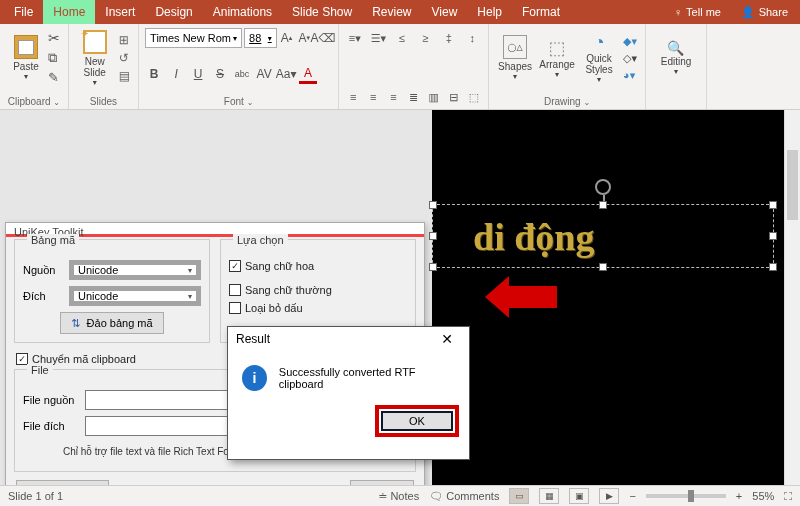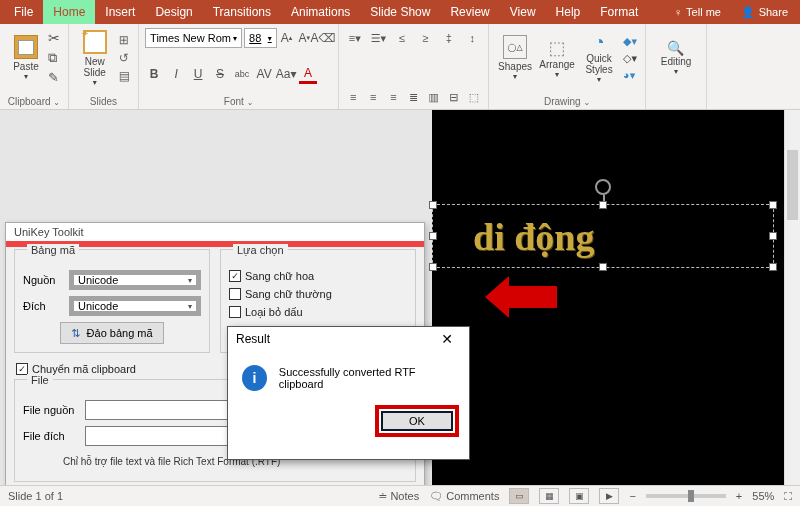--- a/index.html
+++ b/index.html
@@ -66,21 +66,21 @@
 
 .scrollbar-v { position: absolute; right: 0; top: 0; bottom: 0; width: 16px; background: #f0f0f0; border-left: 1px solid #ddd; }
 .scrollbar-v .thumb { position: absolute; left: 2px; right: 2px; top: 40px; height: 70px; background: #ccc; }
 
 .red-arrow { position: absolute; top: 176px; left: 485px; width: 0; height: 0; }
 .red-arrow .shaft { position: absolute; width: 52px; height: 22px; background: #d40000; left: 20px; top: 0; }
 .red-arrow .head { position: absolute; left: 0; top: -10px; border-right: 24px solid #d40000; border-top: 21px solid transparent; border-bottom: 21px solid transparent; }
 
 
 .unikey { position: absolute; left: 5px; top: 112px; width: 420px; height: 282px; background: #f0f0f0; border: 1px solid #aaa; box-shadow: 2px 2px 6px rgba(0,0,0,.2); }
-.unikey .titlebar { height: 24px; background: #fff; border-bottom: 6px solid #ef4444; padding: 3px 8px; color: #444; font-size: 11px; }
+.unikey .titlebar { height: 14px; background: #fff; border-bottom: 3px solid #ef4444; padding: 3px 8px; color: #444; font-size: 11px; }
 .panel { margin: 8px; }
 .fieldset { border: 1px solid #ccc; padding: 8px; margin-bottom: 6px; }
 .fieldset-title { position: relative; top: -14px; left: 4px; background: #f0f0f0; padding: 0 4px; display: inline-block; color: #333; }
 .fr { display: flex; align-items: center; gap: 6px; margin-bottom: 6px; }
 .combo { flex: 1; height: 20px; background: #fff; border: 5px solid #a3a3a3; display: flex; align-items: center; justify-content: space-between; padding: 0 4px; }
 .combo .cd { font-size: 8px; color: #555; }
 .btn { height: 22px; padding: 0 10px; background: #e1e1e1; border: 1px solid #adadad; display: inline-flex; align-items: center; gap: 6px; cursor: pointer; font-size: 11px; }
 .check { display: flex; align-items: center; gap: 4px; font-size: 11px; color: #222; }
 .check .box { width: 12px; height: 12px; border: 1px solid #333; background: #fff; display: flex; align-items: center; justify-content: center; font-size: 9px; }
 .textfield { flex: 1; height: 20px; background: #fff; border: 1px solid #7a7a7a; }
@@ -110,21 +110,20 @@
 .caret { font-size: 8px; }
 </style>
 </head>
 <body>
 
 <div class="ribbon-tabs">
   <div class="tab">File</div>
   <div class="tab active">Home</div>
   <div class="tab">Insert</div>
   <div class="tab">Design</div>
-  <div class="tab">Transitions</div>
   <div class="tab">Animations</div>
   <div class="tab">Slide Show</div>
   <div class="tab">Review</div>
   <div class="tab">View</div>
   <div class="tab">Help</div>
   <div class="tab">Format</div>
   <div class="tabs-right">
     <div class="tell-me">
         <span>♀</span>
         <span>Tell me</span>
@@ -305,21 +304,21 @@
                 </div></div>
           </div>
         </div>
         <div class="col">
           <div class="fieldset" style="height:104px">
             <span class="fieldset-title">Lựa chọn</span>
             <div class="check">
                 <span class="box">✓</span>
                 <span>Sang chữ hoa</span>
               </div>
-            <div class="check" style="margin-top:6px">
+            <div class="check" style="margin-top:12px">
                 <span class="box"></span>
                 <span>Sang chữ thường</span>
               </div>
             <div class="check" style="margin-top:6px">
                 <span class="box"></span>
                 <span>Loại bỏ dấu</span>
               </div>
           </div>
         </div>
       </div>

